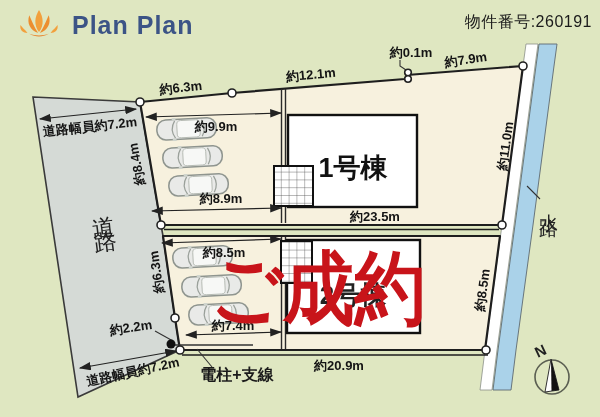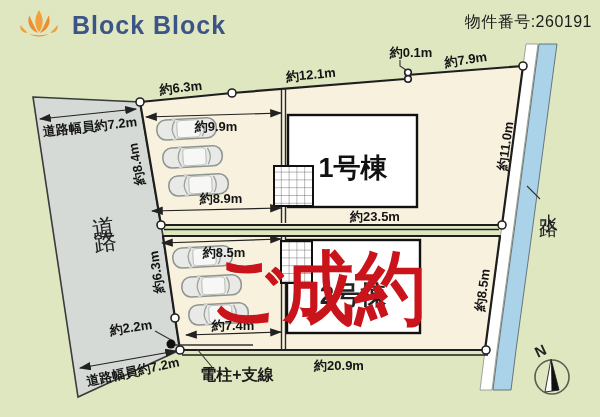--- a/index.html
+++ b/index.html
@@ -148,18 +148,18 @@
   <div class="header">
     <div class="brand">
       <svg width="46" height="38" viewBox="0 0 52 40">
         <path d="M26,3 C21,11 20,20 26,28 C32,20 31,11 26,3 Z" fill="#f2a03c"></path>
         <path d="M15,9 C12,18 16,26 25,29 C20,22 18,15 15,9 Z" fill="#ec8e2f"></path>
         <path d="M37,9 C40,18 36,26 27,29 C32,22 34,15 37,9 Z" fill="#ec8e2f"></path>
         <path d="M5,20 C4,26 8,29 13,29 C10,25 7,23 5,20 Z" fill="#f2a03c"></path>
         <path d="M47,20 C48,26 44,29 39,29 C42,25 45,23 47,20 Z" fill="#f2a03c"></path>
         <path d="M15,30 C22,34 30,34 37,30 C30,32.5 22,32.5 15,30 Z" fill="#e9832b"></path>
       </svg>
-      <span class="brand-title">Block Block</span>
+      <span class="brand-title">Plan Plan</span>
     </div>
     <div class="propnum">物件番号:260191</div>
   </div>
 
 </div>
 
 </body></html>

